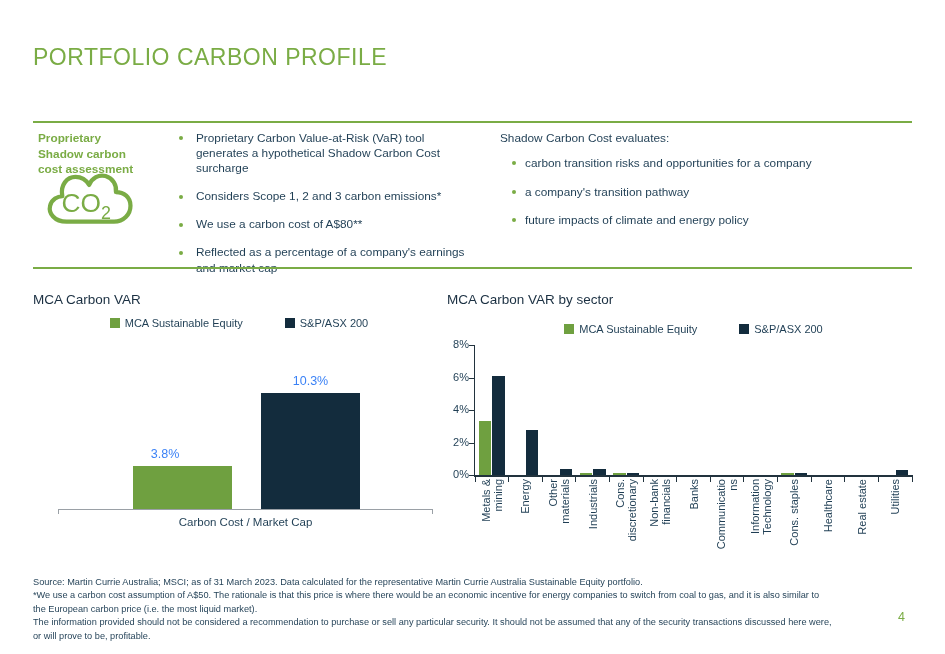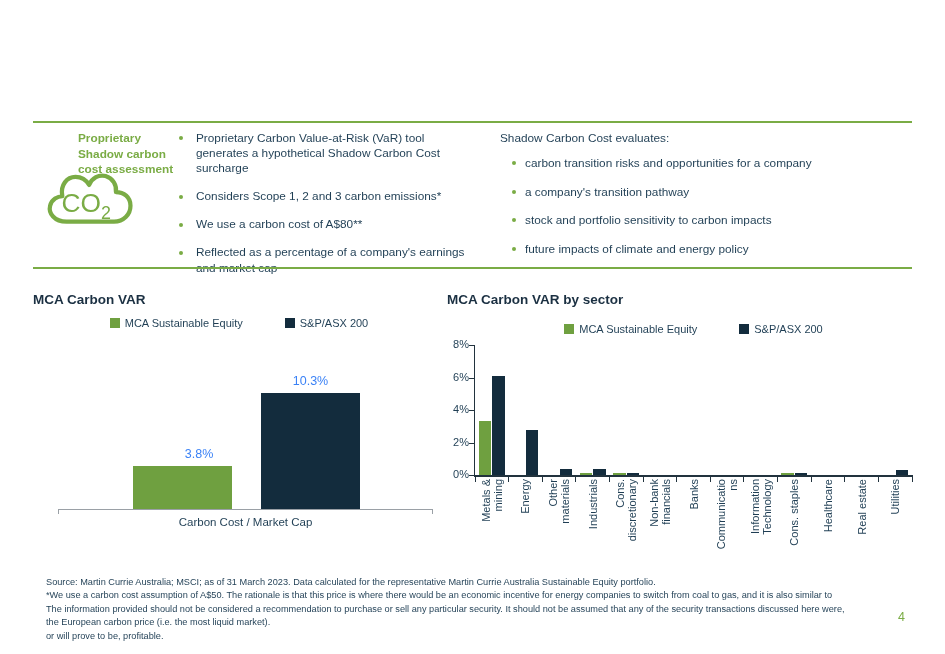--- a/index.html
+++ b/index.html
@@ -14,21 +14,21 @@
   }
   .logo{position:absolute;right:25px;top:16px;width:145px;text-align:center;}
   .logo svg{display:block;margin:0 auto;}
   .logo-brand{margin-top:7px;font-size:11.5px;letter-spacing:2.6px;color:#7AAC45;white-space:nowrap;}
   .logo-tagline{margin-top:3px;font-size:7px;letter-spacing:0.3px;color:#22333e;white-space:nowrap;}
   .rule{position:absolute;left:33px;width:879px;height:2px;background:#7AAC45;}
   .rule.r1{top:121px;} .rule.r2{top:267px;}
   
   .assess-heading{
     position:absolute;left:38px;top:131px;width:108px;
-    font-size:11.8px;font-weight:bold;color:#7AAC45;line-height:1.32;margin-left:40px;
+    font-size:11.8px;font-weight:bold;color:#7AAC45;line-height:1.32;
   }
   .co2{position:absolute;left:44px;top:164px;}
   .bullets{list-style:none;margin:0;padding:0;}
   .bullets li{
     position:relative;font-size:11.8px;line-height:1.28;color:#1F3E54;
     margin-bottom:12px;
   }
   .bullets li::before{
     content:"";position:absolute;width:4px;height:4px;border-radius:50%;
     background:#7AAC45;top:0.45em;
@@ -36,21 +36,21 @@
   .mid-bullets{position:absolute;left:176px;top:131px;width:298px;}
   .mid-bullets li{padding-left:20px;margin-bottom:13px;}
   .mid-bullets li::before{left:3px;}
   .col3{position:absolute;left:500px;top:131px;width:412px;}
   .evaluates-heading{font-size:11.8px;color:#1F3E54;margin-bottom:11px;}
   .col3 .bullets li{padding-left:25px;margin-bottom:13.5px;}
   .col3 .bullets li::before{left:12px;}
   
   .chart1{position:absolute;left:33px;top:292px;width:412px;height:250px;}
   .chart2{position:absolute;left:447px;top:292px;width:465px;height:285px;}
-  .ctitle{font-size:13.5px;font-weight:bold;color:#1b3042;}
+  .ctitle{font-size:13.5px;font-weight:normal;color:#1b3042;}
   .legend{position:absolute;display:flex;justify-content:center;gap:42px;}
   .chart1 .legend{top:25px;left:0;width:412px;}
   .chart2 .legend{top:31px;left:28px;width:437px;}
   .legend-item{display:flex;align-items:center;}
   .swatch{width:10px;height:10px;margin-right:5px;flex:0 0 auto;}
   .legend-label{font-size:11px;color:#1F3E54;white-space:nowrap;}
   .plot1{position:absolute;left:0;top:53px;width:412px;height:165px;}
   .xaxis1{position:absolute;left:25px;top:164px;width:375px;height:1px;background:#9aa0a6;}
   .endtick{position:absolute;width:1px;height:5px;top:164px;background:#9aa0a6;}
   .c1bar{position:absolute;bottom:1px;}
@@ -68,29 +68,30 @@
   .c2bar{position:absolute;bottom:0;}
   .c2tick{position:absolute;width:1px;height:5px;top:132px;background:#22333e;}
   .ytlabel{position:absolute;left:0;width:22px;text-align:right;font-size:11px;color:#1F3E54;}
   .ytmark{position:absolute;left:22px;width:5px;height:1px;background:#22333e;}
   .seclabel{
     position:absolute;width:74px;transform:translate(-50%,-50%) rotate(-90deg);
     font-size:11px;line-height:1.12;text-align:right;color:#1F3E54;
     word-wrap:break-word;overflow-wrap:break-word;
   }
   
-  .footer{position:absolute;left:33px;top:576px;width:885px;margin-left:13px;}
+  .footer{position:absolute;left:33px;top:576px;width:885px;}
   .footer-line{font-size:9.2px;line-height:13.4px;color:#1F3E54;white-space:nowrap;}
   .page-number{position:absolute;left:898px;top:610px;font-size:12.5px;color:#7AAC45;}
 </style>
 </head>
 <body>
 
 <div class="slide">
 
+  <div class="page-title">PORTFOLIO CARBON PROFILE</div>
 
 
   <div class="rule r1"></div>
 
   <div class="assess-heading">Proprietary Shadow carbon cost assessment</div>
 
   <div class="co2">
     <svg width="94" height="72" viewBox="0 0 100 74">
       <path d="M24 60 C11 60 4.5 51 6.5 43 C8.3 36 14.5 33 19.5 33 C17 21 24.5 12.5 33.5 12.5 C40.5 12.5 45 16 48 21 C51 13.5 58.5 9.5 65.5 11.5 C73.5 14 77.5 21 76.5 28.5 C85 28.5 92 34 92 43 C92 52.5 84.5 60 74.5 60 Z" fill="none" stroke="#7AAC45" stroke-width="4.5" stroke-linejoin="round"></path>
       <text x="45" y="50" text-anchor="middle" font-family="Liberation Sans, sans-serif" font-size="28" fill="#7AAC45">CO<tspan dy="7" font-size="19">2</tspan></text>
@@ -102,21 +103,20 @@
     <li>Considers Scope 1, 2 and 3 carbon emissions*</li>
     <li>We use a carbon cost of A$80**</li>
     <li>Reflected as a percentage of a company's earnings and market cap</li>
   </ul>
 
   <div class="col3">
     <div class="evaluates-heading">Shadow Carbon Cost evaluates:</div>
     <ul class="bullets">
       <li>carbon transition risks and opportunities for a company</li>
       <li>a company's transition pathway</li>
-      <li>stock and portfolio sensitivity to carbon impacts</li>
       <li>future impacts of climate and energy policy</li>
     </ul>
   </div>
 
   <div class="rule r2"></div>
 
   <div class="chart1">
     <div class="ctitle">MCA Carbon VAR</div>
     <div class="legend">
       <div class="legend-item">
@@ -126,21 +126,21 @@
       <div class="legend-item">
         <span class="swatch" style="background: rgb(19, 44, 61);"></span>
         <span class="legend-label">S&amp;P/ASX 200</span>
       </div>
     </div>
     <div class="plot1">
       <div class="xaxis1"></div>
       <div class="endtick" style="left:25px;"></div>
       <div class="endtick" style="left:399px;"></div>
     <div class="c1bar" style="left: 100px; width: 99px; height: 43px; background: rgb(111, 160, 64);"></div>
-        <div class="c1label" style="left: 166px; bottom: 49px;">3.8%</div>
+        <div class="c1label" style="left: 132px; bottom: 49px;">3.8%</div>
         <div class="c1bar" style="left: 228px; width: 99px; height: 116px; background: rgb(19, 44, 61);"></div>
         <div class="c1label" style="left: 277.5px; bottom: 122px;">10.3%</div>
       </div>
     <div class="xlabel1">Carbon Cost / Market Cap</div>
   </div>
 
   <div class="chart2">
     <div class="ctitle">MCA Carbon VAR by sector</div>
     <div class="legend">
       <div class="legend-item">
@@ -202,19 +202,19 @@
       <div class="ytmark" style="top: 118px;"></div>
       <div class="ytlabel" style="top: 78.5px;">6%</div>
       <div class="ytmark" style="top: 85.5px;"></div>
       <div class="ytlabel" style="top: 46px;">8%</div>
       <div class="ytmark" style="top: 53px;"></div>
     </div>
 
   <div class="footer">
     <div class="footer-line">Source: Martin Currie Australia; MSCI; as of 31 March 2023. Data calculated for the representative Martin Currie Australia Sustainable Equity portfolio.</div>
     <div class="footer-line">*We use a carbon cost assumption of A$50. The rationale is that this price is where there would be an economic incentive for energy companies to switch from coal to gas, and it is also similar to</div>
+    <div class="footer-line">the European carbon price (i.e. the most liquid market).</div>
     <div class="footer-line">The information provided should not be considered a recommendation to purchase or sell any particular security. It should not be assumed that any of the security transactions discussed here were,</div>
-    <div class="footer-line">the European carbon price (i.e. the most liquid market).</div>
     <div class="footer-line">or will prove to be, profitable.</div>
   </div>
   <div class="page-number">4</div>
 
 </div>
 
 </body></html>

